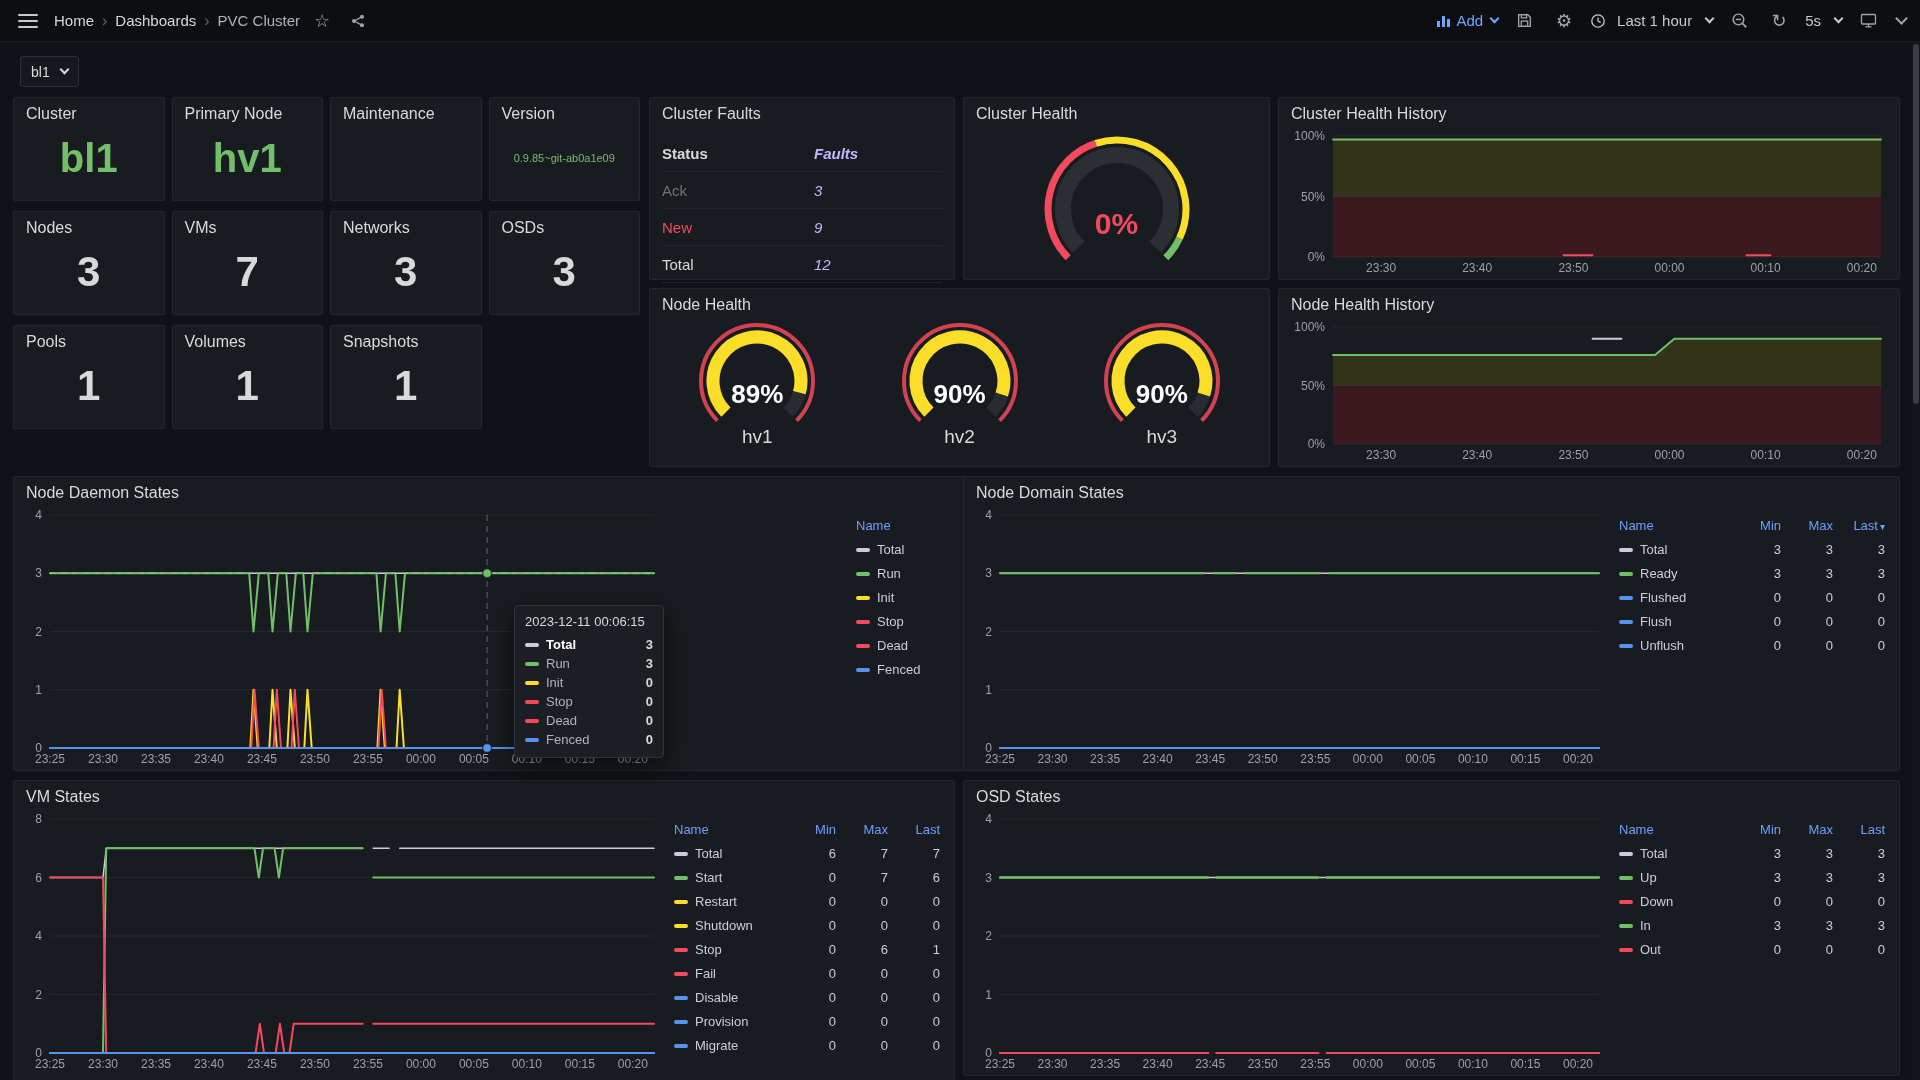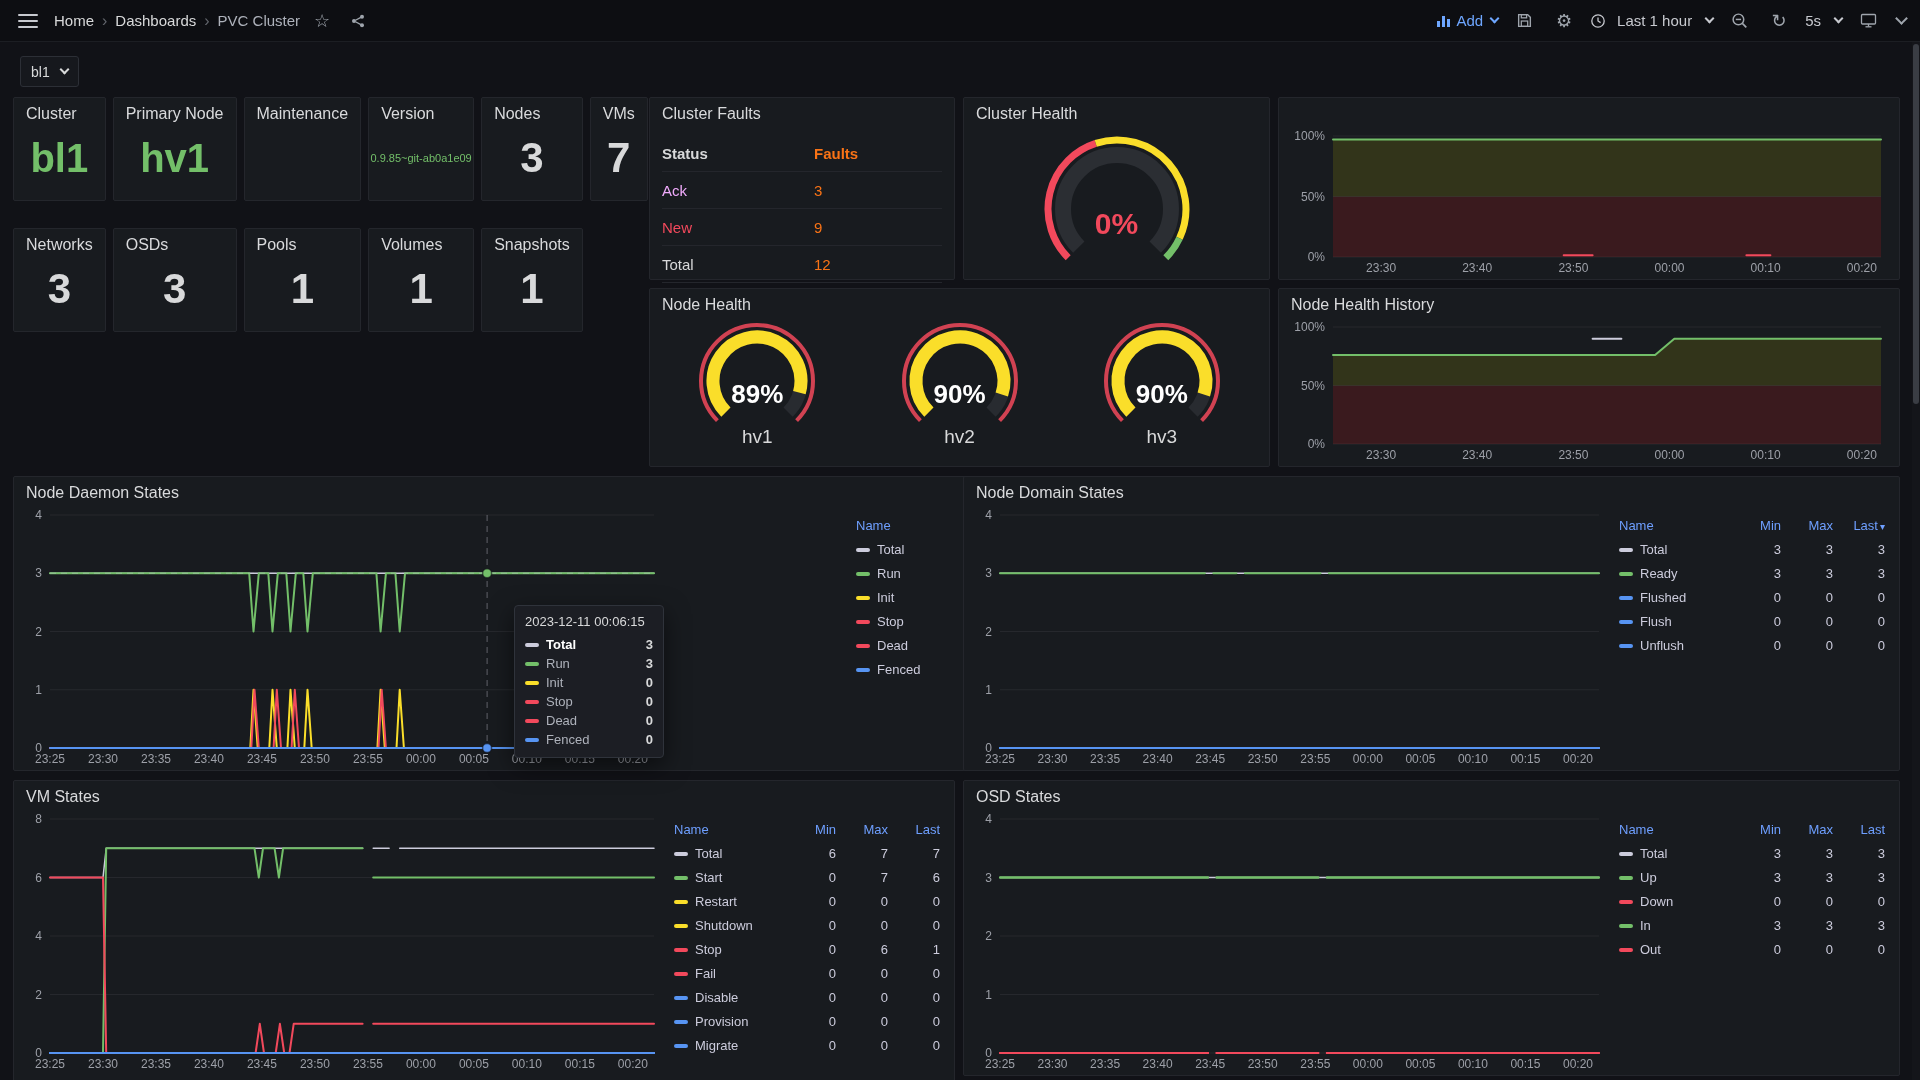--- a/index.html
+++ b/index.html
@@ -22,21 +22,21 @@
 
   
   .dash { position:absolute; top:42px; left:0; width:1912px; height:1038px; }
   .varbox { position:absolute; top:14px; left:20px; height:31px; background:#16181d; border:1px solid #2c2f36; border-radius:3px; display:flex; align-items:center; gap:8px; padding:0 10px; font-size:14px; color:#d8d9da; cursor:pointer; }
   .panel { position:absolute; background:#181b1f; border:1px solid #24262c; border-radius:2px; }
   .panel h2 { font-size:16px; font-weight:500; color:#d9dadc; padding:7px 12px 0; white-space:nowrap; overflow:hidden; cursor:pointer; }
   .panel-menu { position:absolute; top:7px; right:9px; width:24px; height:22px; background:#25272d; border-radius:4px; color:#c7c9cf; display:flex; align-items:center; justify-content:center; font-size:15px; cursor:pointer; }
   .resize-corner { position:absolute; right:2px; bottom:2px; width:0; height:0; border-left:9px solid transparent; border-bottom:9px solid #4a4e57; cursor:nwse-resize; }
 
   
-  .stats-grid { position:absolute; left:13px; top:55px; width:627px; height:332px; display:grid; grid-template-columns:repeat(6,1fr); grid-auto-rows:104px; gap:27px 7px; }
+  .stats-grid { position:absolute; left:13px; top:55px; width:627px; height:332px; display:grid; grid-template-columns:repeat(4,1fr); grid-auto-rows:104px; gap:10px 7px; }
   .stat { position:relative; }
   .stat-val { display:flex; align-items:center; justify-content:center; height:calc(100% - 32px); text-align:center; }
   .green-lg { color:#73bf69; font-size:40px; font-weight:700; }
   .num { color:#d8d9da; font-size:42px; font-weight:700; }
   .green-sm { color:#73bf69; font-size:11px; font-weight:400; line-height:1.35; }
   .green-sm .inner { width:104px; word-wrap:break-word; margin:0 auto; }
 
   
   .p-faults  { left:649px;  top:55px;  width:306px; height:183px; }
   .p-chealth { left:963px;  top:55px;  width:307px; height:183px; }
@@ -45,21 +45,21 @@
   .p-nhh     { left:1278px; top:246px; width:622px; height:179px; }
   .p-daemon  { left:13px;   top:434px; width:1124px; height:295px; }
   .p-domain  { left:963px;  top:434px; width:937px; height:295px; }
   .p-vm      { left:13px;   top:738px; width:942px; height:353px; }
   .p-osd     { left:963px;  top:738px; width:937px; height:296px; }
 
   
   .ftable { margin:12px 12px 0; font-size:15px; }
   .frow { display:flex; align-items:center; height:37px; border-bottom:1px solid #24262c; }
   .frow span:first-child { width:152px; }
-  .frow span:last-child { color:#f97316; }
+  .frow span:last-child { color:#c4b5fd;font-style:italic; }
   .fhead span { font-weight:700; color:#d8d9da; }
 
   
   .gauge-wrap { position:absolute; top:28px; left:0; right:0; bottom:4px; display:flex; align-items:center; justify-content:center; }
   .gauge-inner { position:relative; width:210px; height:132px; }
   .gauge-value { position:absolute; left:0; right:0; top:72px; text-align:center; font-size:30px; font-weight:700; }
   .gauges-row { position:absolute; top:30px; left:0; right:0; bottom:4px; display:flex; justify-content:space-evenly; }
   .ngauge { position:relative; width:190px; display:flex; justify-content:center; }
   .ng-val { position:absolute; top:60px; width:100%; text-align:center; font-size:26px; font-weight:700; color:#ffffff; }
   .ng-label { position:absolute; top:107px; width:100%; text-align:center; font-size:19px; color:#d8d9da; }
@@ -219,21 +219,21 @@
     </div>
 
   <section class="panel p-faults">
     <h2>Cluster Faults</h2>
     <div class="ftable" id="faults">
       <div class="frow fhead">
         <span>Status</span>
         <span>Faults</span>
       </div>
     <div class="frow">
-          <span style="color:#f0abfc">Ack</span>
+          <span style="color:#737373">Ack</span>
     <span>3</span>
         </div>
         <div class="frow">
           <span style="color:#f2495c">New</span>
     <span>9</span>
         </div>
         <div class="frow">
           <span style="color:#d8d9da">Total</span>
     <span>12</span>
         </div>
@@ -249,20 +249,21 @@
      <path d="M 56.2 122.8 A 69 69 0 0 1 83.7 8.4" fill="none" stroke="#f2495c" stroke-width="7"></path>
      <path d="M 83.7 8.4 A 69 69 0 0 1 167.5 103.2" fill="none" stroke="#fade2a" stroke-width="7"></path>
      <path d="M 167.5 103.2 A 69 69 0 0 1 153.8 122.8" fill="none" stroke="#73bf69" stroke-width="7"></path>
    </svg>
    <div class="gauge-value" style="color:#f2495c">0%</div>
    </div>
       </div>
   </section>
 
   <section class="panel p-chh">
+    <h2>Cluster Health History</h2>
     <div class="chart-area"><svg width="606" height="149">
           <rect x="48" y="68.5" width="548" height="60.5" fill="#3a1a1e"></rect>
           <path d="M 48.0 11.6 L 596.0 11.6 L 596.0 68.5 L 48.0 68.5 Z" fill="#32341a"></path>
           <line x1="48" x2="596" y1="129" y2="129" stroke="rgba(204,204,220,0.08)" stroke-width="1"></line>
           <text x="40" y="133.0" text-anchor="end">0%</text>
           <line x1="48" x2="596" y1="68.5" y2="68.5" stroke="rgba(204,204,220,0.08)" stroke-width="1"></line>
           <text x="40" y="72.5" text-anchor="end">50%</text>
           <line x1="48" x2="596" y1="8" y2="8" stroke="rgba(204,204,220,0.08)" stroke-width="1"></line>
           <text x="40" y="12.0" text-anchor="end">100%</text>
           <text x="96.1" y="144" text-anchor="middle">23:30</text>

